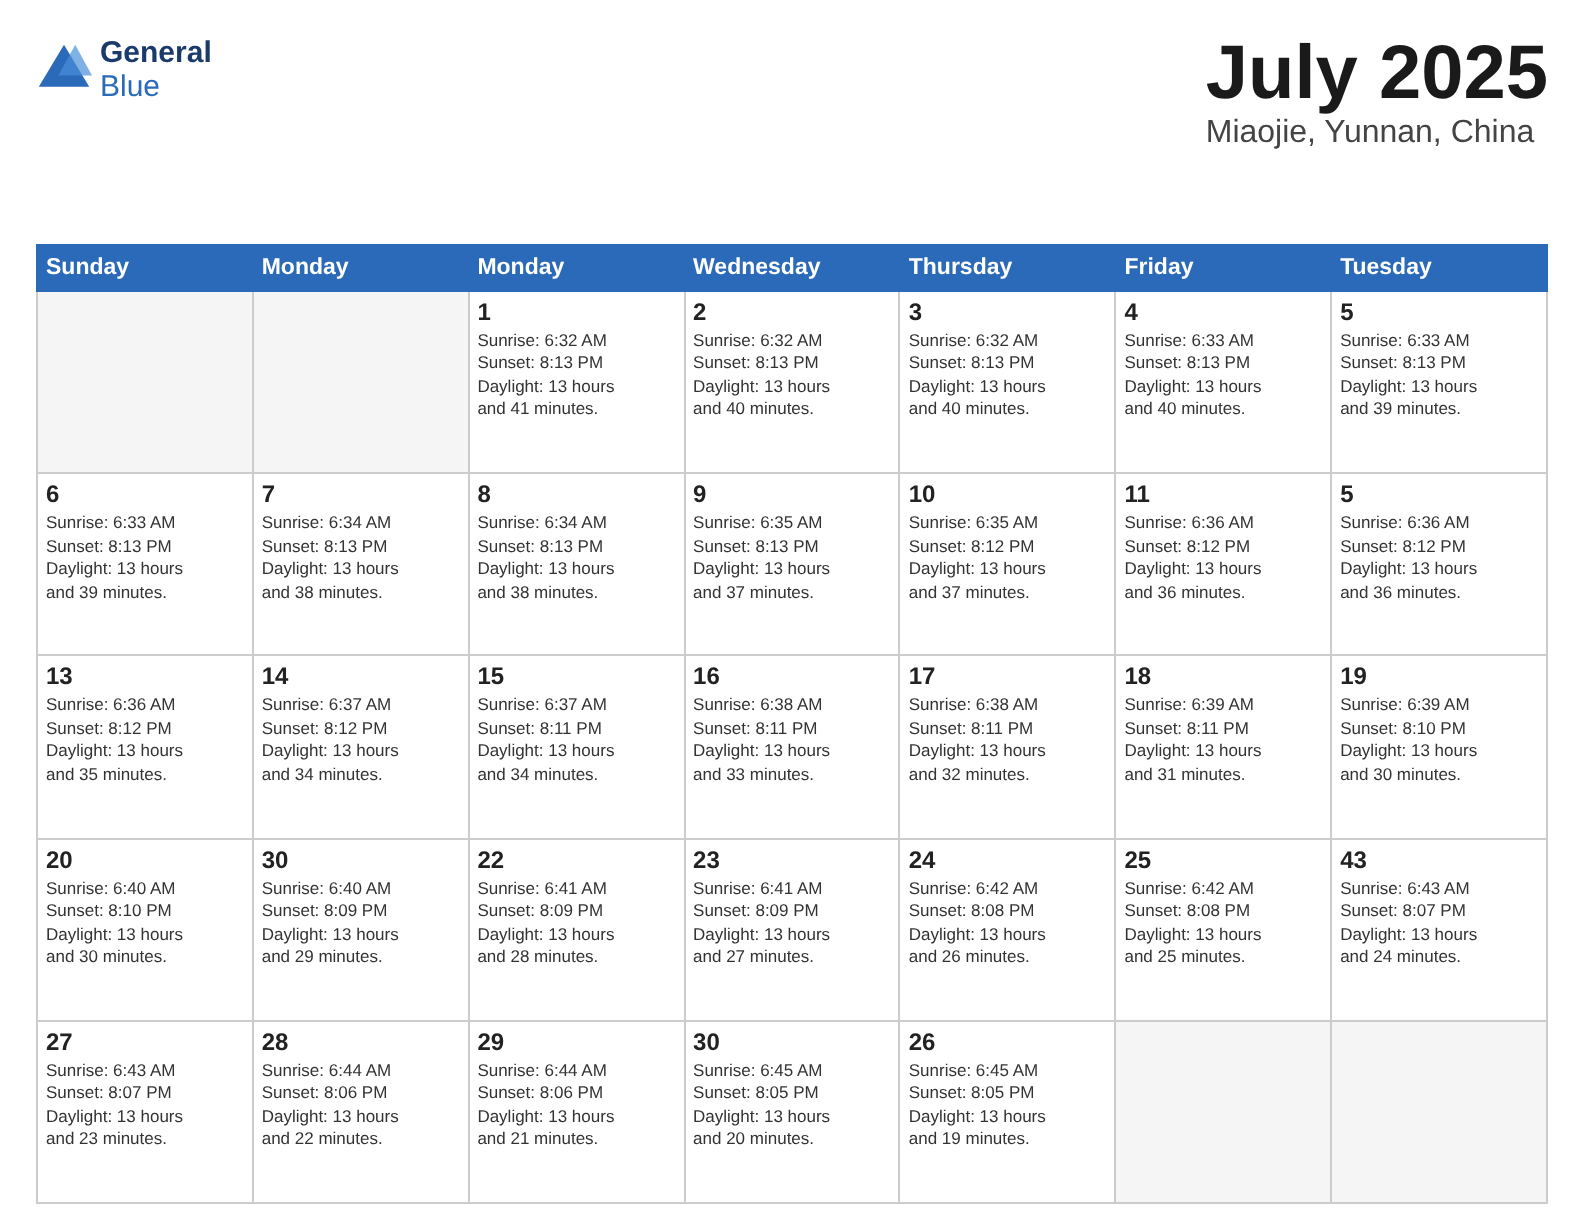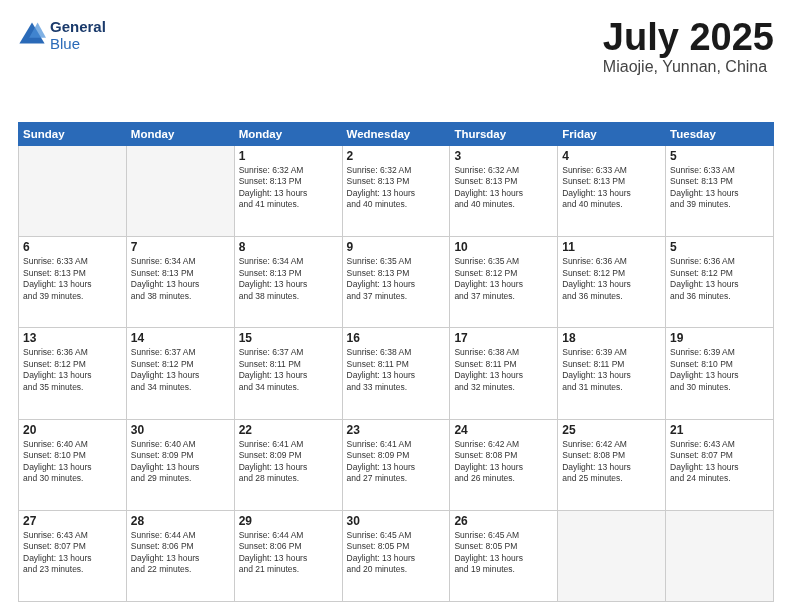--- a/index.html
+++ b/index.html
@@ -298,21 +298,21 @@
 and 26 minutes.</div>
           </td>
           <td>
             <div class="day-number">25</div>
             <div class="cell-text" style="white-space: pre-line;">Sunrise: 6:42 AM
 Sunset: 8:08 PM
 Daylight: 13 hours
 and 25 minutes.</div>
           </td>
           <td>
-            <div class="day-number">21</div>
+            <div class="day-number">43</div>
             <div class="cell-text" style="white-space: pre-line;">Sunrise: 6:43 AM
 Sunset: 8:07 PM
 Daylight: 13 hours
 and 24 minutes.</div>
           </td>
         </tr>
         <tr>
           <td>
             <div class="day-number">27</div>
             <div class="cell-text" style="white-space: pre-line;">Sunrise: 6:43 AM

